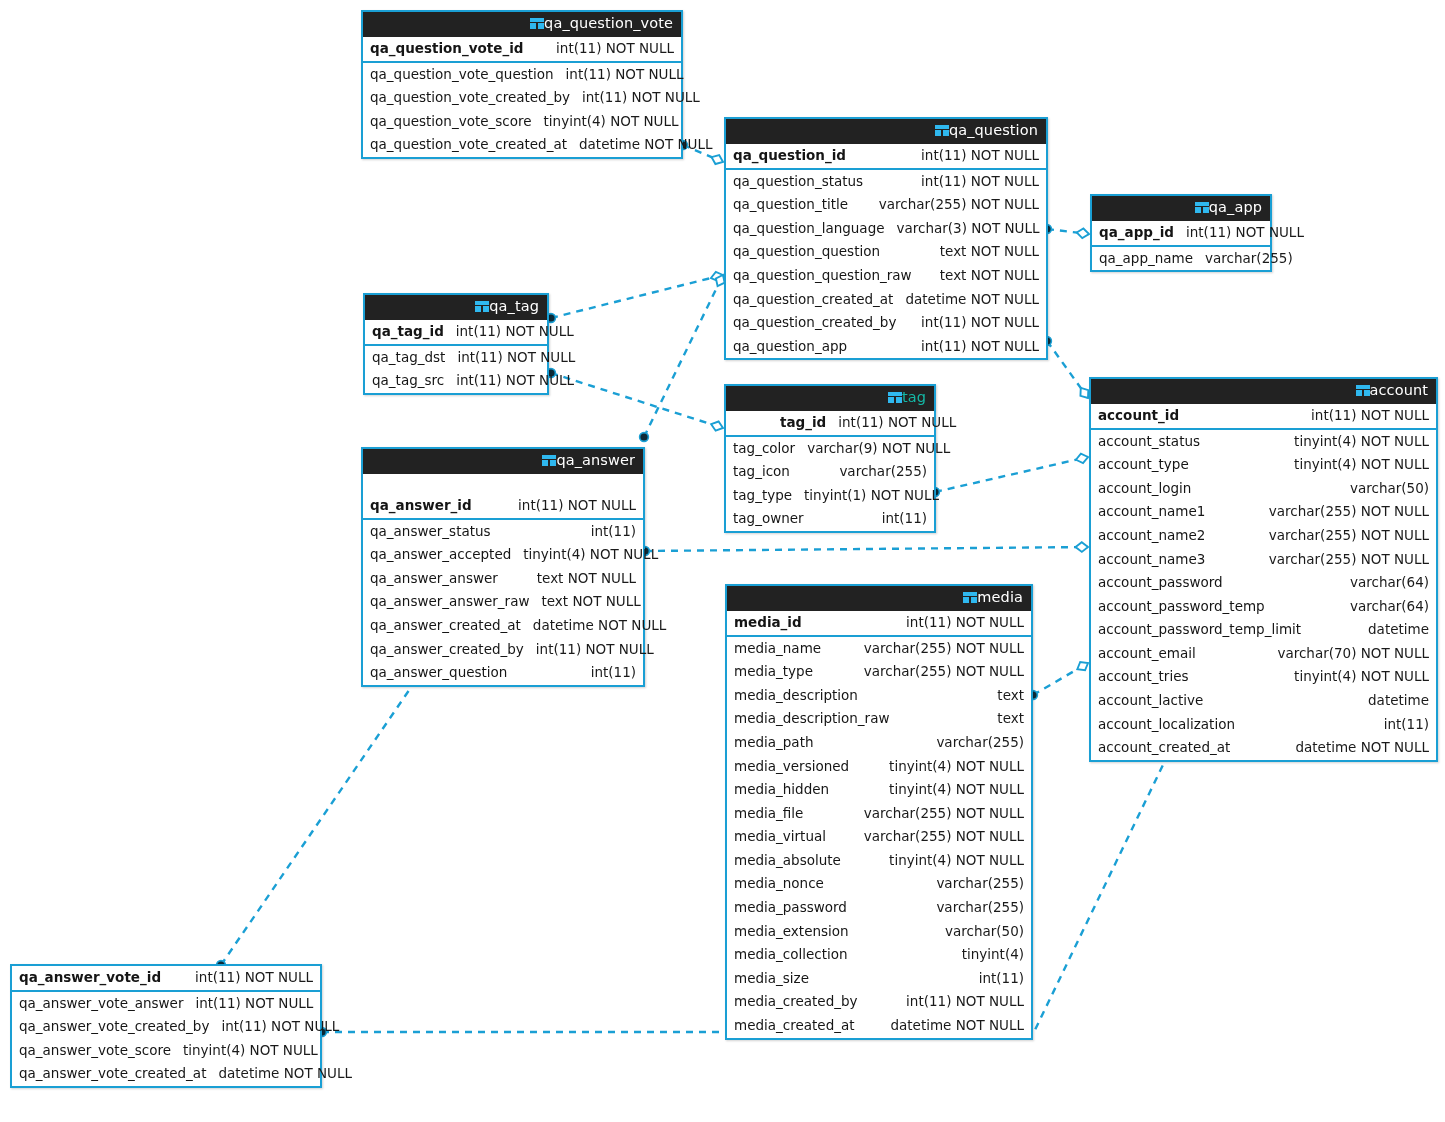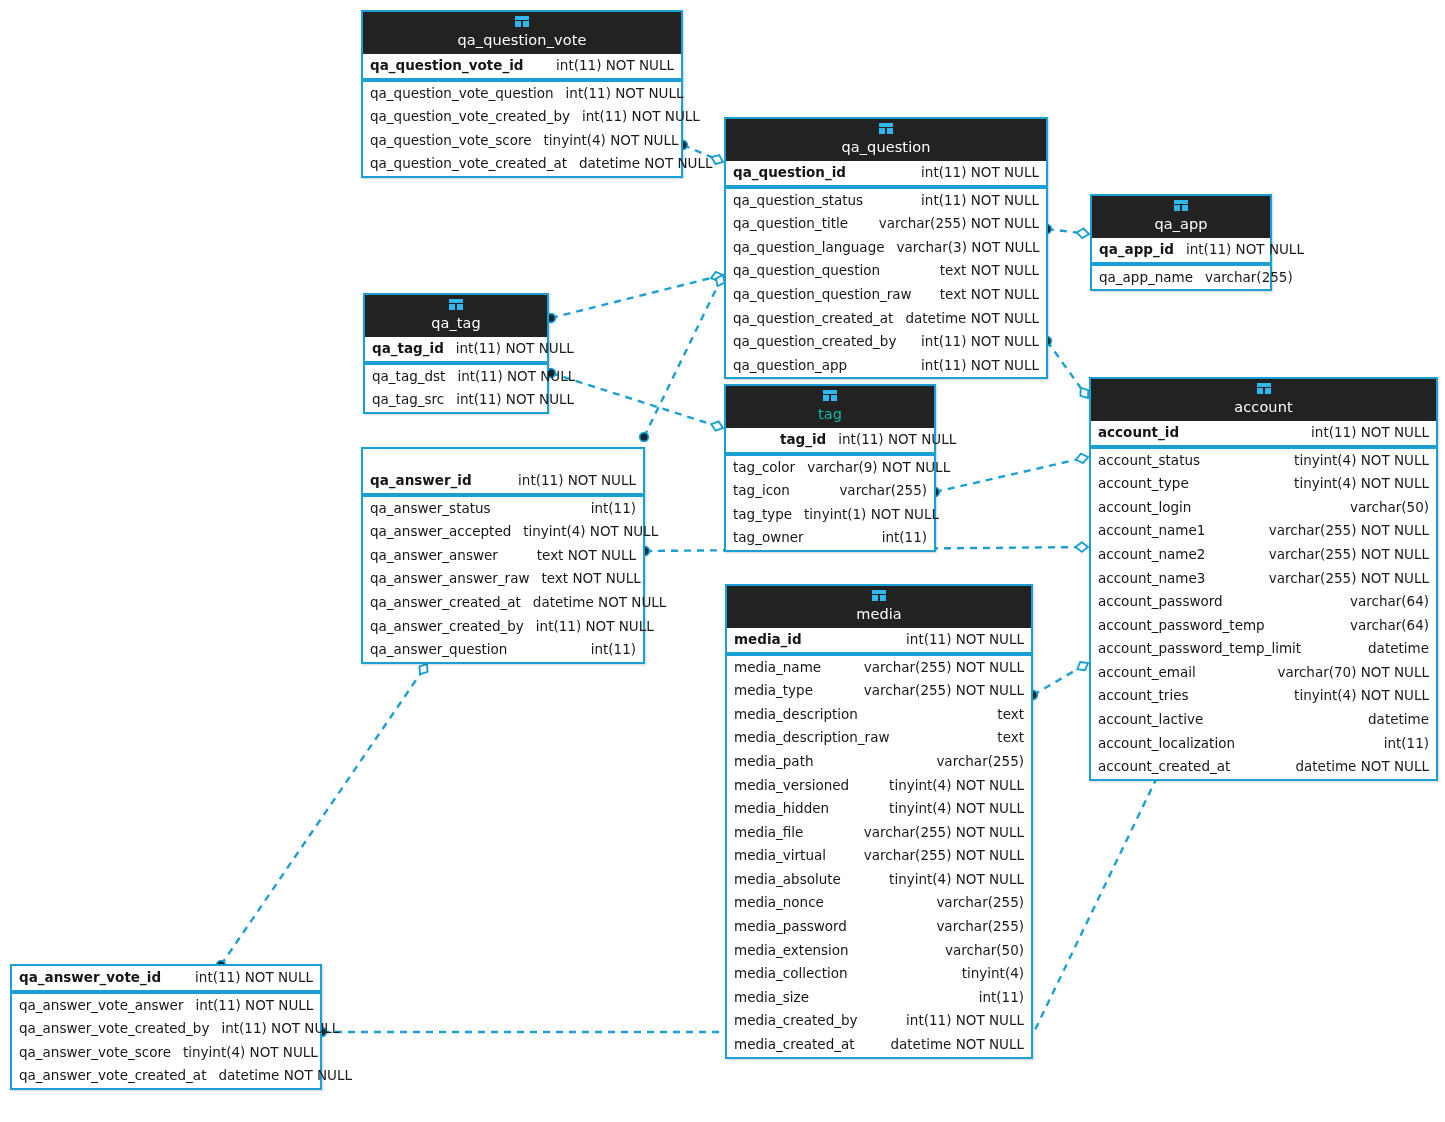--- a/index.html
+++ b/index.html
@@ -18,32 +18,31 @@
     background:#ffffff;
     box-sizing:border-box;
     box-shadow:1px 1px 2px rgba(0,0,0,.18);
   }
   .t-header{
     background:#222222;
     color:#ffffff;
     font-size:14.5px;
     text-align:center;
     padding:4px 8px 5px 8px;
-    display:flex;align-items:center;justify-content:flex-start;gap:6px;
+    display:flex;align-items:center;justify-content:flex-end;
     line-height:1.1;
-    flex-direction:column;
   }
   .t-header .tname{letter-spacing:.1px;}
   .tbl-icon{display:inline-block;width:14px;height:11px;position:relative;flex:0 0 auto;}
   .tbl-icon i{position:absolute;display:block;background:#2fb8ef;}
   .tbl-icon i.r1{left:0;top:0;width:14px;height:4px;}
   .tbl-icon i.c1{left:0;top:5px;width:6px;height:6px;}
   .tbl-icon i.c2{left:8px;top:5px;width:6px;height:6px;}
 
-  .pk-sect{border-bottom:4px solid #c4b5fd;}
+  .pk-sect{border-bottom:2px solid #c4b5fd;}
   .row{
     display:flex;justify-content:space-between;align-items:baseline;
     padding:1px 7px 1px 7px;
     font-size:13.5px;color:#151515;white-space:nowrap;line-height:1.6;
   }
   .row .col{padding-right:12px;}
   .row .typ{color:#1a1a1a;text-align:right;}
   .pk-sect .row{font-weight:bold;}
   .pk-sect .row .typ{font-weight:normal;}
 </style>
@@ -342,20 +341,28 @@
           <span class="col">tag_type</span>
           <span class="typ">tinyint(1) NOT NULL</span>
         </div>
         <div class="row">
           <span class="col">tag_owner</span>
           <span class="typ">int(11)</span>
         </div>
       </div>
     </div>
     <div class="table" id="tbl-qa_answer" style="left: 361px; top: 447px; width: 284px; border-color: rgb(26, 159, 212);">
+      <div class="t-header" style="background: rgb(34, 34, 34); color: rgb(255, 255, 255);">
+        <span class="tbl-icon">
+          <i class="r1"></i>
+          <i class="c1"></i>
+          <i class="c2"></i>
+        </span>
+        <span class="tname">qa_answer</span>
+      </div>
       <div class="pk-sect" style="border-bottom-color: rgb(26, 159, 212); margin-top: 20px;">
         <div class="row">
           <span class="col">qa_answer_id</span>
           <span class="typ">int(11) NOT NULL</span>
         </div>
       </div>
       <div class="cols-sect">
         <div class="row">
           <span class="col">qa_answer_status</span>
           <span class="typ">int(11)</span>

